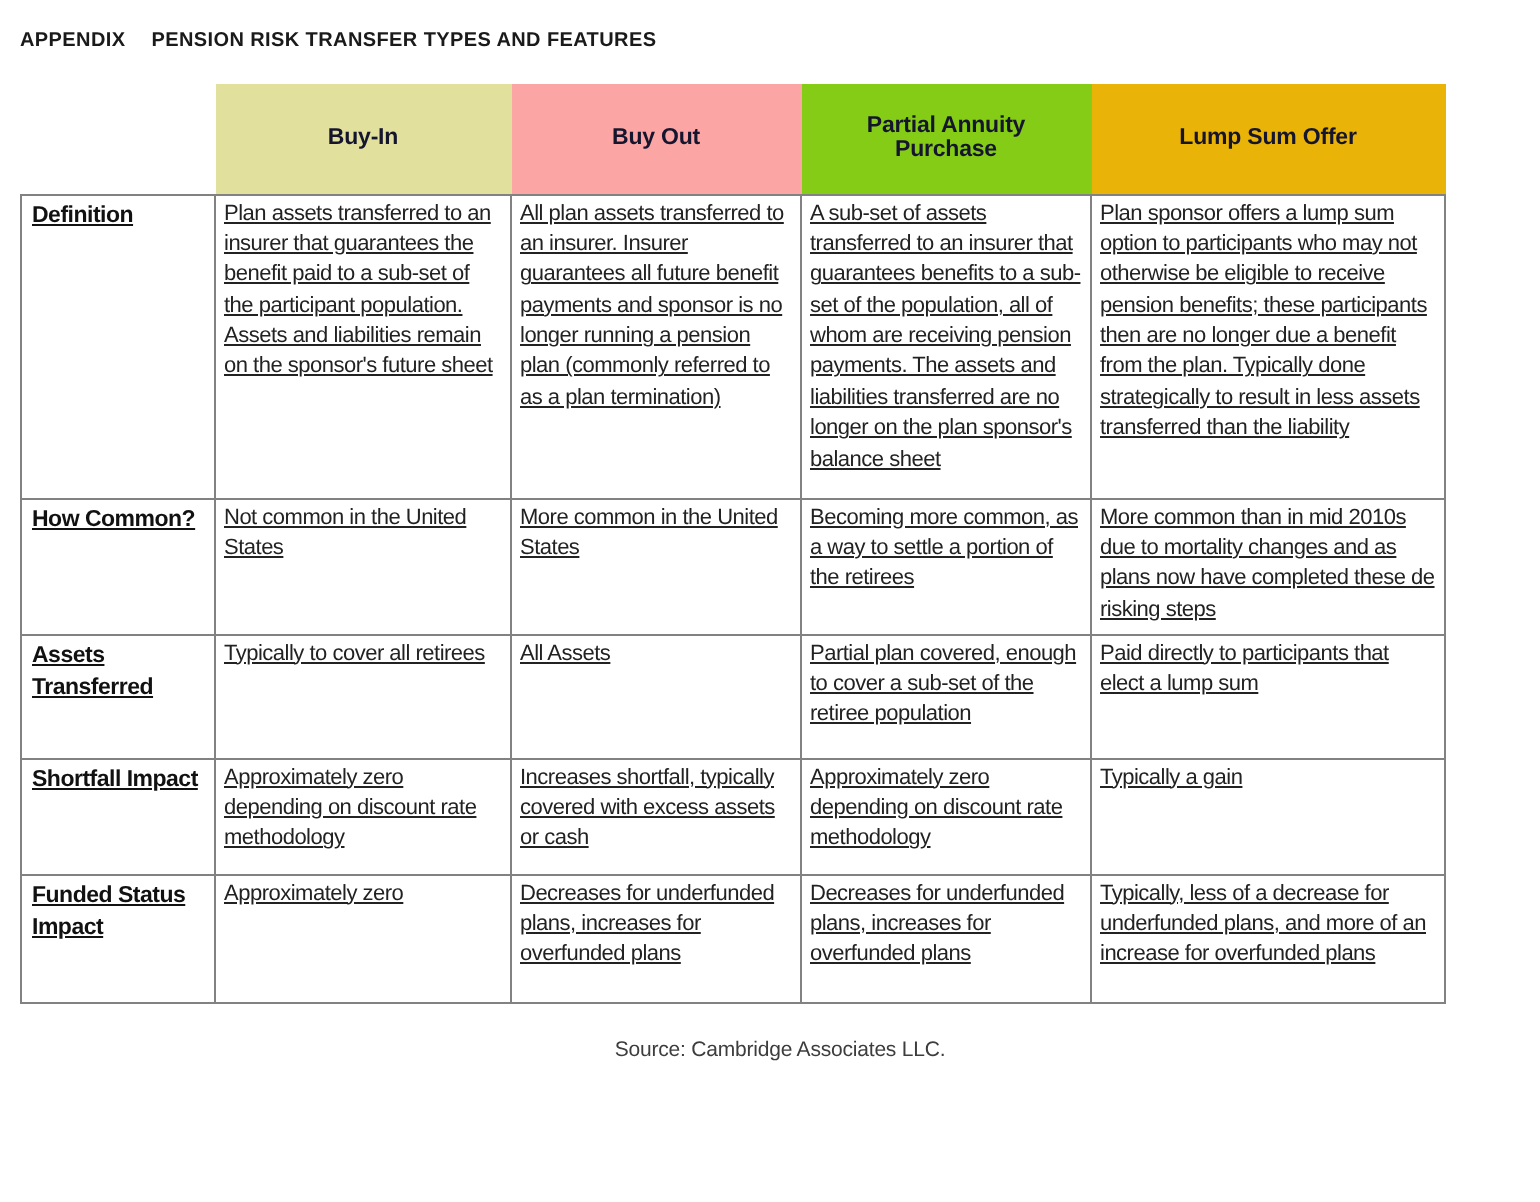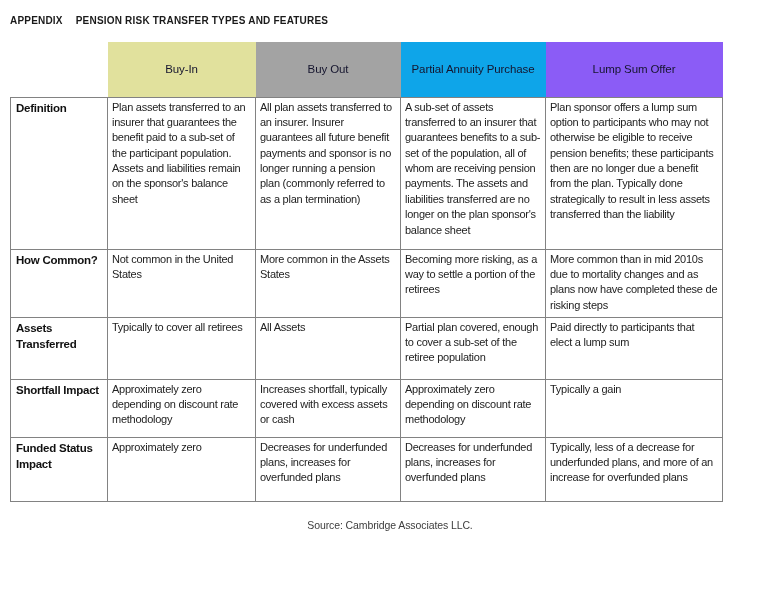--- a/index.html
+++ b/index.html
@@ -30,34 +30,35 @@
   col.c-label  { width: 97px; }
   col.c-buyin  { width: 148px; }
   col.c-buyout { width: 145px; }
   col.c-partial{ width: 145px; }
   col.c-lump   { width: 177px; }
 
   thead th {
     border: none;
     height: 55px;
     font-size: 11.5px;
-    font-weight: normal;
+    font-weight: bold;
     color: #15152e;
     text-align: center;
     vertical-align: middle;
     padding: 2px 6px;
     letter-spacing: -0.1px;
   }
   thead th.corner { background: transparent; }
 
   tbody th, tbody td {
     border: 1px solid #828282;
     vertical-align: top;
     text-align: left;
     padding: 2px 4px 2px 4px;
+    text-decoration: underline;
   }
   tbody th.row-label {
     font-size: 11.5px;
     font-weight: bold;
     color: #111111;
     letter-spacing: -0.25px;
     line-height: 1.4;
     padding-left: 5px;
   }
   tbody td {
@@ -95,38 +96,38 @@
       <col class="c-label">
         <col class="c-buyin">
         <col class="c-buyout">
         <col class="c-partial">
         <col class="c-lump">
     </colgroup>
     <thead>
       <tr>
         <th class="corner"></th>
         <th style="background-color: rgb(225, 225, 157);">Buy-In</th>
-        <th style="background-color: #a3a3a3;">Buy Out</th>
-        <th style="background-color: #0ea5e9;">Partial Annuity Purchase</th>
-        <th style="background-color: #8b5cf6;">Lump Sum Offer</th>
+        <th style="background-color: #fca5a5;">Buy Out</th>
+        <th style="background-color: #84cc16;">Partial Annuity Purchase</th>
+        <th style="background-color: #eab308;">Lump Sum Offer</th>
       </tr>
     </thead>
     <tbody>
       <tr class="r-def">
         <th class="row-label">Definition</th>
-        <td>Plan assets transferred to an insurer that guarantees the benefit paid to a sub-set of the participant population. Assets and liabilities remain on the sponsor's balance sheet</td>
+        <td>Plan assets transferred to an insurer that guarantees the benefit paid to a sub-set of the participant population. Assets and liabilities remain on the sponsor's future sheet</td>
         <td>All plan assets transferred to an insurer. Insurer guarantees all future benefit payments and sponsor is no longer running a pension plan (commonly referred to as a plan termination)</td>
         <td>A sub-set of assets transferred to an insurer that guarantees benefits to a sub-set of the population, all of whom are receiving pension payments. The assets and liabilities transferred are no longer on the plan sponsor's balance sheet</td>
         <td>Plan sponsor offers a lump sum option to participants who may not otherwise be eligible to receive pension benefits; these participants then are no longer due a benefit from the plan. Typically done strategically to result in less assets transferred than the liability</td>
       </tr>
       <tr class="r-how">
         <th class="row-label">How Common?</th>
         <td>Not common in the United States</td>
-        <td>More common in the Assets States</td>
-        <td>Becoming more risking, as a way to settle a portion of the retirees</td>
+        <td>More common in the United States</td>
+        <td>Becoming more common, as a way to settle a portion of the retirees</td>
         <td>More common than in mid 2010s due to mortality changes and as plans now have completed these de risking steps</td>
       </tr>
       <tr class="r-ast">
         <th class="row-label">Assets Transferred</th>
         <td>Typically to cover all retirees</td>
         <td>All Assets</td>
         <td>Partial plan covered, enough to cover a sub-set of the retiree population</td>
         <td>Paid directly to participants that elect a lump sum</td>
       </tr>
       <tr class="r-sho">

